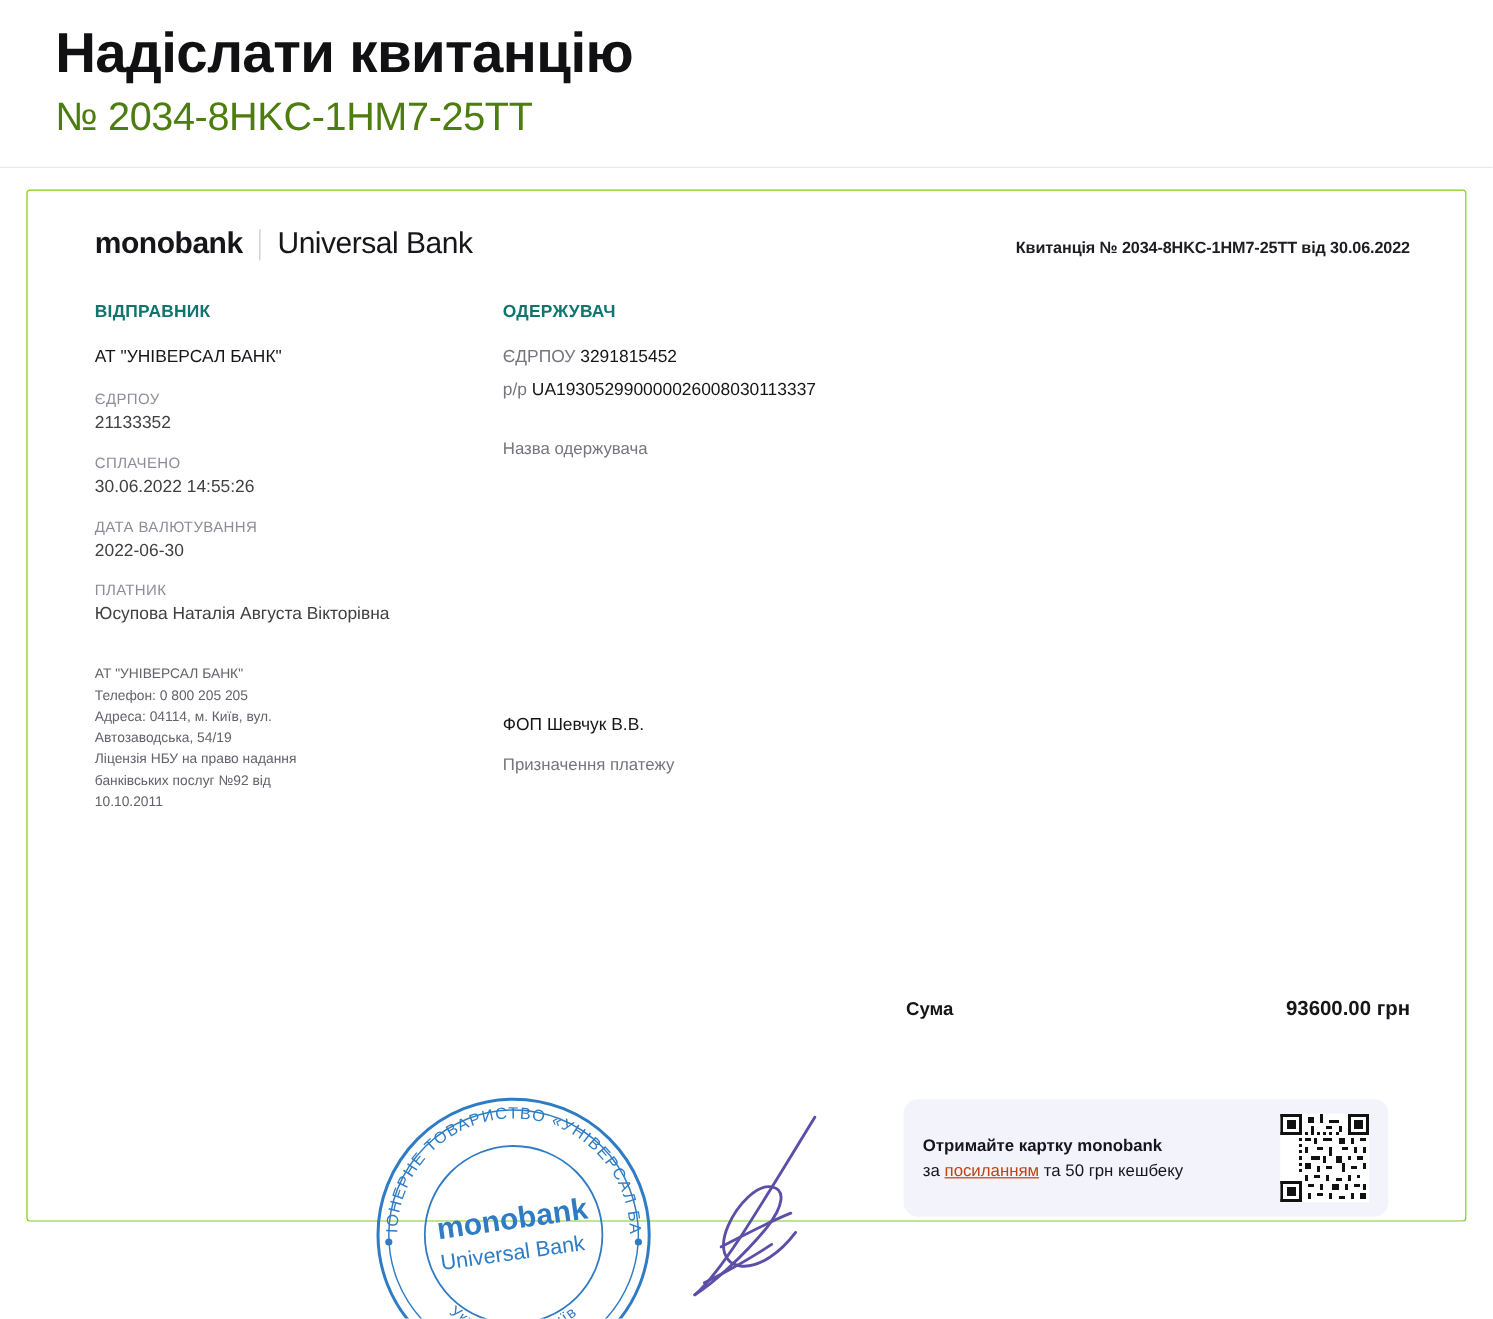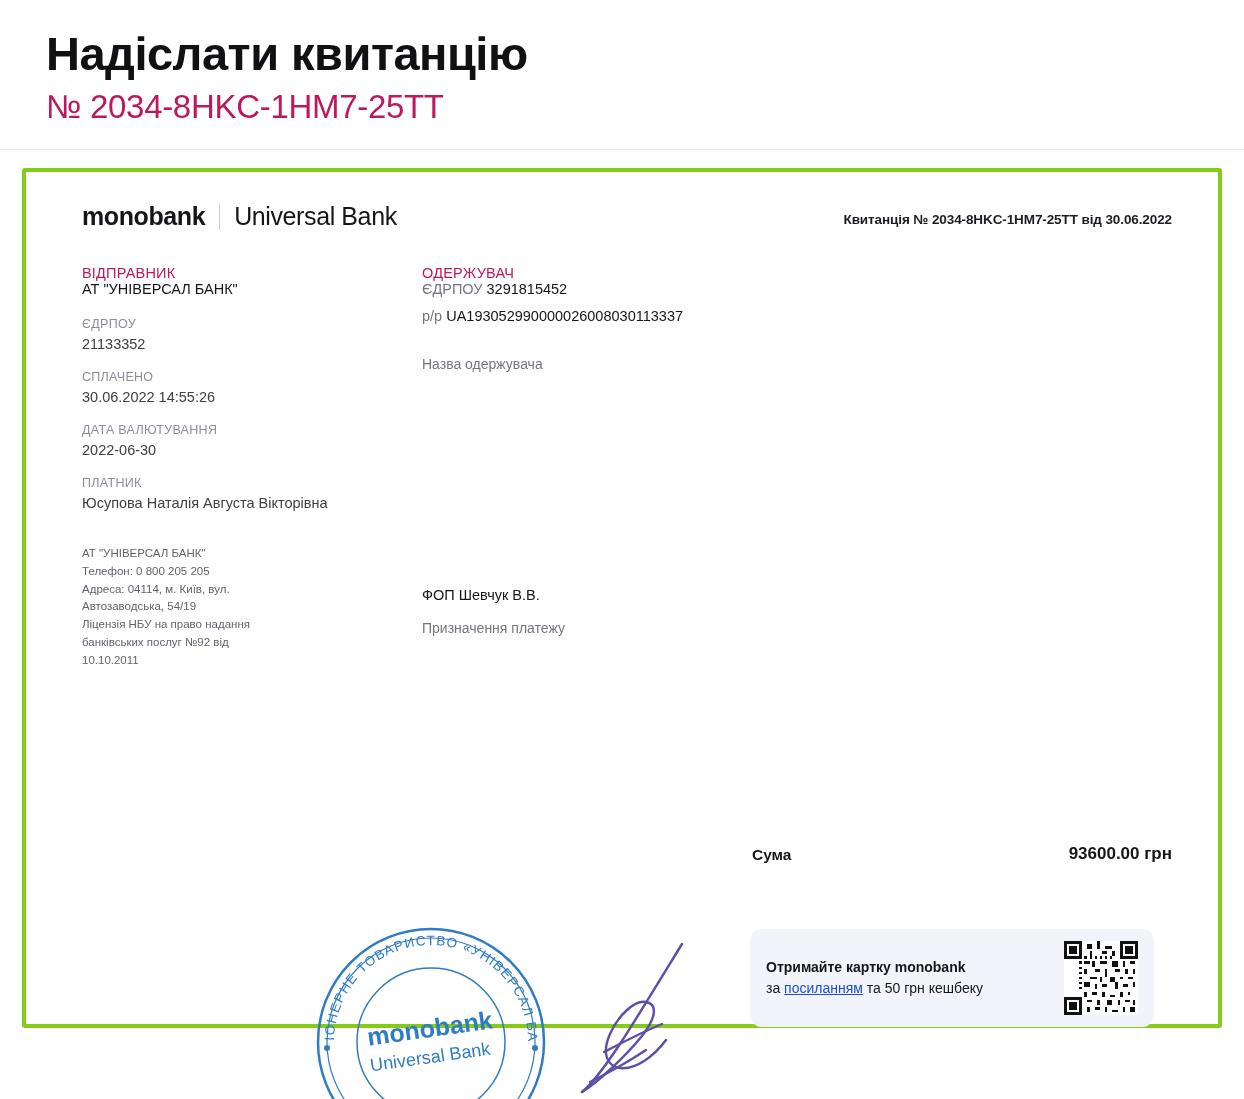--- a/index.html
+++ b/index.html
@@ -21,37 +21,37 @@
     padding: 14px 0 22px 46px;
     background: #ffffff;
     border-bottom: 1px solid #e9e9ec;
   }
   .header-title {
     font-size: 47px;
     font-weight: bold;
     color: #111114;
     letter-spacing: -0.5px;
     line-height: 1.25;
-    margin: 11px 0 2px 0;
+    margin: 1px 0 2px 0;
   }
   .header-subtitle {
     font-size: 33px;
     font-weight: normal;
-    color: #be185d;
+    color: #4d7c0f;
     letter-spacing: -0.3px;
     line-height: 1.25;
     margin: 0;
   }
 
   
   .receipt {
     position: relative;
     margin: 18px 22px 0 22px;
     background: #ffffff;
-    border: 4px solid #84cc16;
+    border: 1px solid #84cc16;
     border-radius: 3px;
     padding: 30px 46px 14px 56px;
     min-height: 860px;
   }
 
   .top-row {
     display: flex;
     align-items: flex-start;
     justify-content: space-between;
   }
@@ -82,23 +82,24 @@
   
   .cols {
     display: flex;
     margin-top: 34px;
   }
   .col-left { width: 340px; flex: 0 0 340px; }
   .col-right { flex: 1 1 auto; padding-left: 0; }
 
   .col-head {
     font-size: 14.5px;
-    font-weight: normal;
-    color: #be185d;
+    font-weight: bold;
+    color: #0f766e;
     letter-spacing: 0.2px;
+    margin-bottom: 22px;
   }
 
   .strong-line {
     font-size: 14.5px;
     color: #16161a;
     margin-bottom: 20px;
   }
 
   .field { margin-bottom: 18px; }
   .field-label {
@@ -175,21 +176,21 @@
   }
   .promo-text {
     flex: 1 1 auto;
     font-size: 14px;
     line-height: 1.5;
     color: #16161a;
   }
   .promo-text .l1 { font-weight: bold; display: block; }
   .promo-text .l2 { display: block; }
   .promo-link {
-    color: #1d4ed8;
+    color: #c2410c;
     text-decoration: underline;
   }
   .qr {
     width: 74px; height: 74px;
     flex: 0 0 74px;
     background: #ffffff;
     display: block;
   }
 
   

